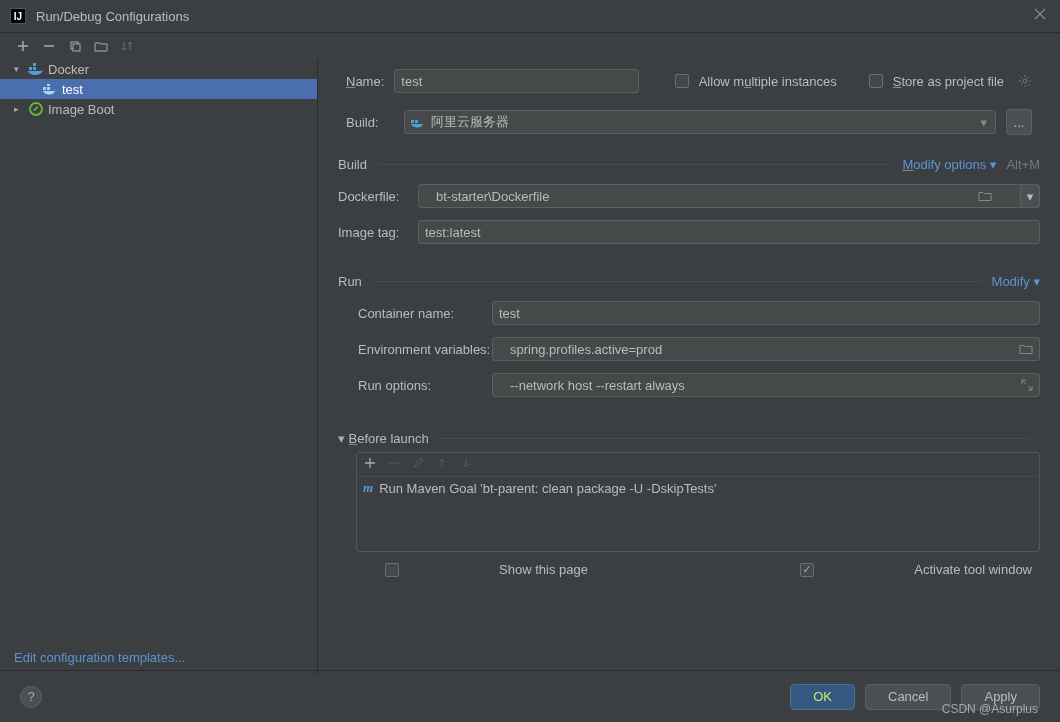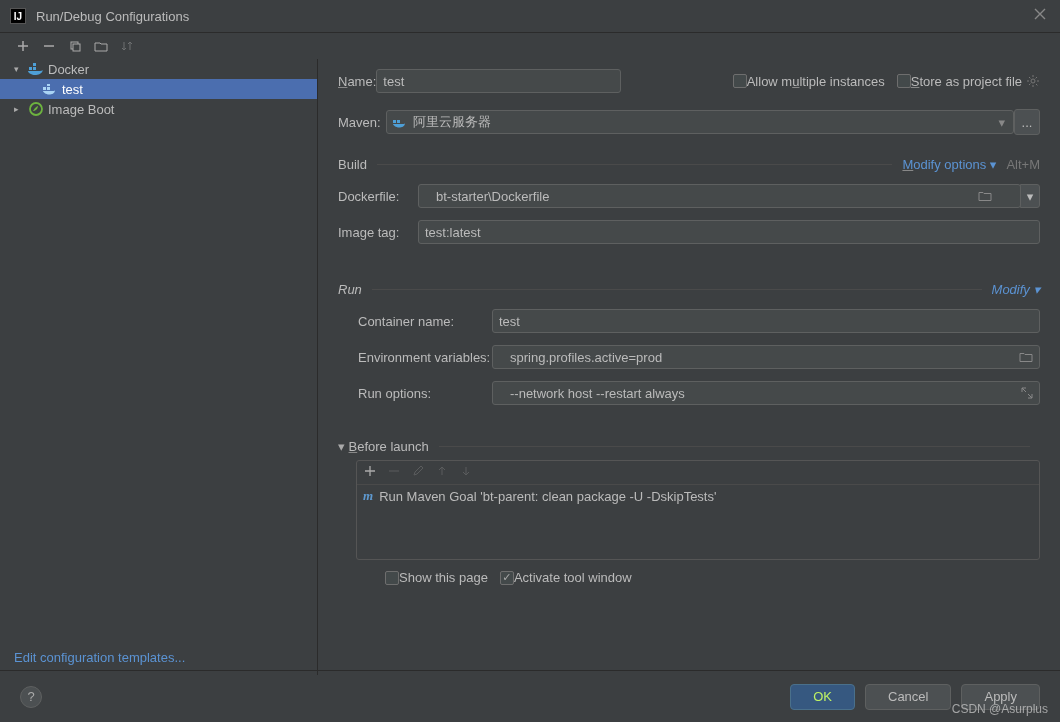--- a/index.html
+++ b/index.html
@@ -42,21 +42,21 @@
   }
   .tree-row.selected { background:#4b6eaf; color:#fff;}
   .tree .arrow { width:10px; color:#aaa; font-size:9px;}
   .tree .ic { width:16px;height:16px;display:flex;align-items:center;justify-content:center;}
   .edit-templates { padding:10px 14px; }
   .link { color:#5b93d3; }
   .right {
     flex:1; padding: 6px 20px 0 20px; overflow:hidden;
     display:flex;flex-direction:column;
   }
-  .row { display:flex; align-items:center; margin: 4px 0; }
+  .row { display:flex; align-items:center; margin: 4px 8px; gap:10px;justify-content:space-between;}
   .label { color:#bbbbbb; }
   .underline { text-decoration: underline; text-decoration-color:#888;}
   input.fld, .fld {
     background:#45494a; border:1px solid #5e6060; color:#bbbbbb;
     height:24px; padding: 0 6px; font-size:13px; border-radius:3px;
   }
   .fld.select {
     display:flex;align-items:center; gap:6px;
   }
   .chk { width:14px;height:14px;border:1px solid #6e6e6e;border-radius:2px;display:inline-flex;align-items:center;justify-content:center;background:#43494a;vertical-align:-3px;}
@@ -96,21 +96,21 @@
     width:22px;height:22px;border:1px solid #5e6060;border-radius:50%;
     display:flex;align-items:center;justify-content:center;color:#aaa;
     background:#4c5052;
   }
   .footer .spacer{flex:1;}
   .btn {
     height:26px;padding:0 22px;border-radius:4px;border:1px solid #5e6060;
     background:#4c5052;color:#bbbbbb;display:flex;align-items:center;
   }
   .btn.primary { background:#365880;border-color:#4a708b;color:#bef264;}
-  .watermark{ position:absolute; bottom:6px; right:12px;color:#cfcfcf;font-size:12px;opacity:.7;}
+  .watermark{ position:absolute; bottom:6px; right:22px;color:#cfcfcf;font-size:12px;opacity:.7;}
   svg { display:block;}
 </style>
 </head>
 <body>
 
 <div class="titlebar">
   <div class="ij-icon">IJ</div>
   <div class="title">Run/Debug Configurations</div>
   <div class="close">
     <svg width="12" height="12" viewBox="0 0 12 12">
@@ -202,21 +202,21 @@
       <span><span class="underline">S</span>tore as project file</span>
       <span class="ico" style="margin-left:4px;color:#777;">
         <svg width="14" height="14" viewBox="0 0 14 14">
             <circle cx="7" cy="7" r="2" fill="none" stroke="#777"></circle>
             <path d="M7 1v2M7 11v2M1 7h2M11 7h2M3 3l1.4 1.4M10 10l1.4 1.4M11 3l-1.4 1.4M3 11l1.4-1.4" stroke="#777"></path>
           </svg>
       </span>
     </div>
 
     <div class="row" style="margin-top:12px;">
-      <span class="label" style="width:48px">Maven:</span>
+      <span class="label" style="width:48px">Build:</span>
       <div class="fld select" style="flex:1;position:relative">
         <span>
           <svg width="14" height="11">
               <rect x="0" y="3" width="3" height="3" fill="#4e9fd6"></rect>
               <rect x="4" y="3" width="3" height="3" fill="#4e9fd6"></rect>
               <path d="M0 7h10c1 0 2-.5 2-.5-.5 3-3 4-6 4S0 8 0 7z" fill="#4e9fd6"></path>
             </svg>
         </span>
         <span>阿里云服务器</span>
         <span style="position:absolute;right:8px;color:#888">▾</span>
@@ -242,21 +242,21 @@
         </span>
       </div>
       <div class="btn-square" style="width:20px;height:24px;margin-left:-1px;border-top-left-radius:0;border-bottom-left-radius:0">▾</div>
     </div>
 
     <div class="fieldrow">
       <span class="lab">Image tag:</span>
       <input class="fld" style="flex: 1 1 0%;" value="test:latest">
     </div>
 
-    <div class="section-title" style="margin-top:32px;font-style:italic;">
+    <div class="section-title" style="margin-top:24px;">
       <span class="t">Run</span>
       <span class="sep"></span>
       <span class="modify"><span>Modify</span> ▾</span>
     </div>
 
     <div class="fieldrow">
       <span class="lab2">Container name:</span>
       <input class="fld" style="flex: 1 1 0%;" value="test">
     </div>
     <div class="fieldrow">

